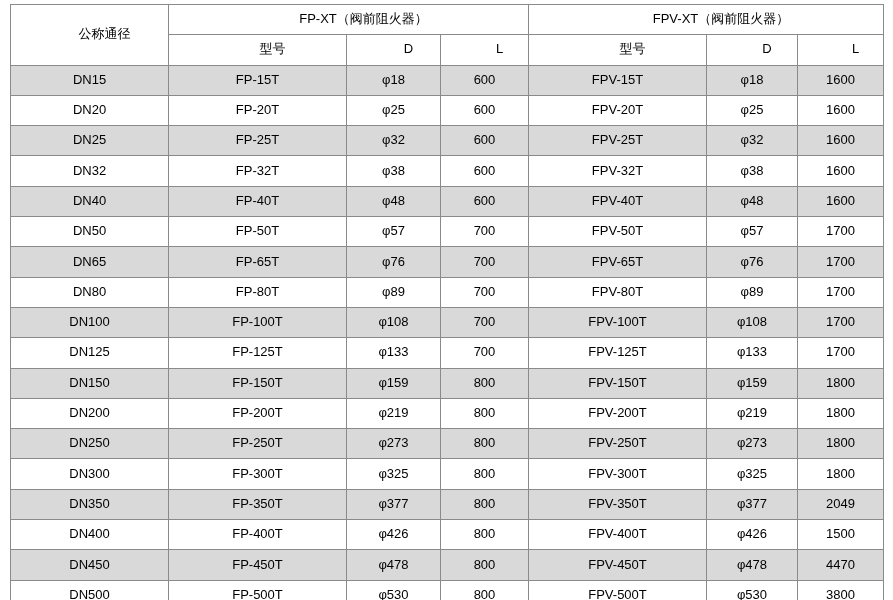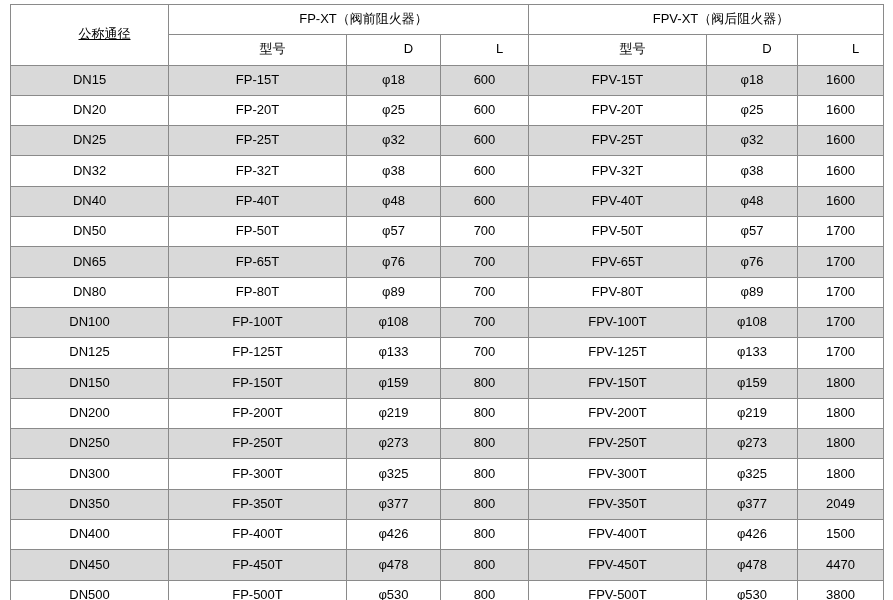--- a/index.html
+++ b/index.html
@@ -44,21 +44,20 @@
     font-size: 13px;
   }
   tr.shaded td {
     background: #d9d9d9;
   }
   tr.plain td {
     background: #ffffff;
   }
   th.rowspan-head {
     background: #ffffff;
-    text-decoration: underline;
   }
   col.c-dn { width: 158px; }
   col.c-model { width: 178px; }
   col.c-d { width: 94px; }
   col.c-l { width: 88px; }
   col.c-model2 { width: 178px; }
   col.c-d2 { width: 91px; }
   col.c-l2 { width: 86px; }
 </style>
 </head>
@@ -72,21 +71,21 @@
       <col class="c-d">
       <col class="c-l">
       <col class="c-model2">
       <col class="c-d2">
       <col class="c-l2">
     </colgroup>
     <thead>
       <tr>
         <th class="rowspan-head" rowspan="2">公称通径</th>
         <th class="hdr-group" colspan="3">FP-XT（阀前阻火器）</th>
-        <th class="hdr-group" colspan="3">FPV-XT（阀后阻火器）</th>
+        <th class="hdr-group" colspan="3">FPV-XT（阀前阻火器）</th>
       </tr>
       <tr>
         <th>型号</th>
         <th>D</th>
         <th>L</th>
         <th>型号</th>
         <th>D</th>
         <th>L</th>
       </tr>
     </thead>

